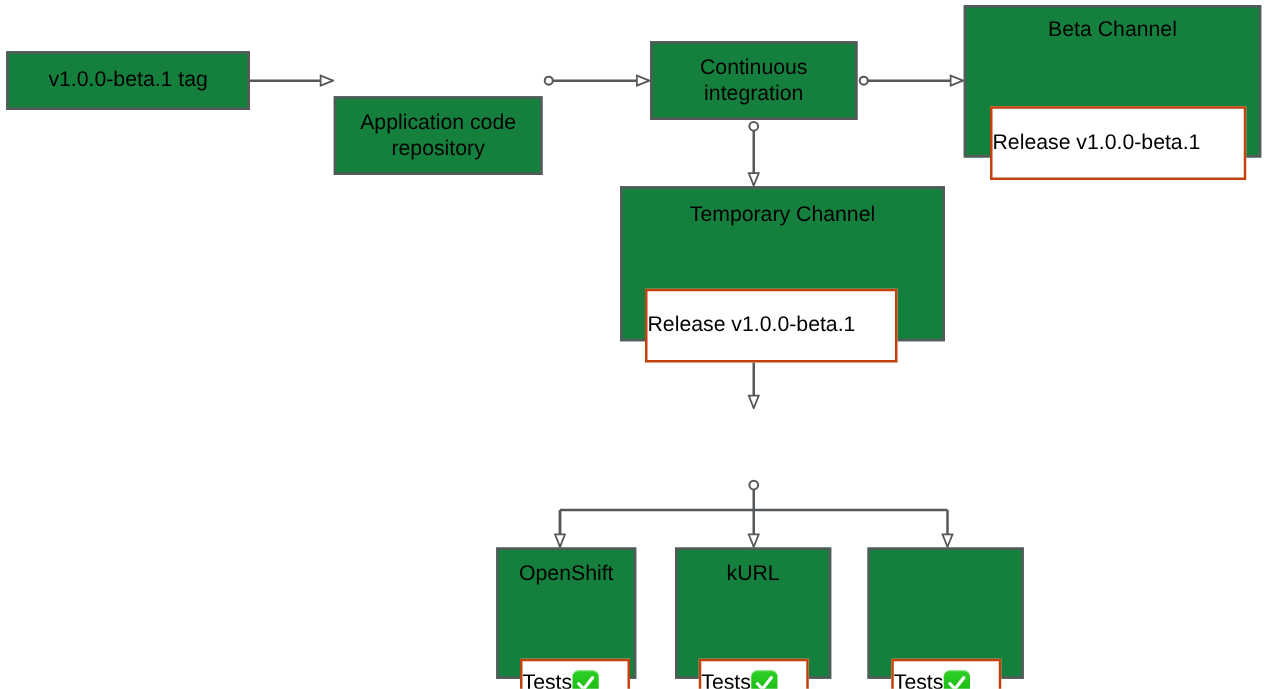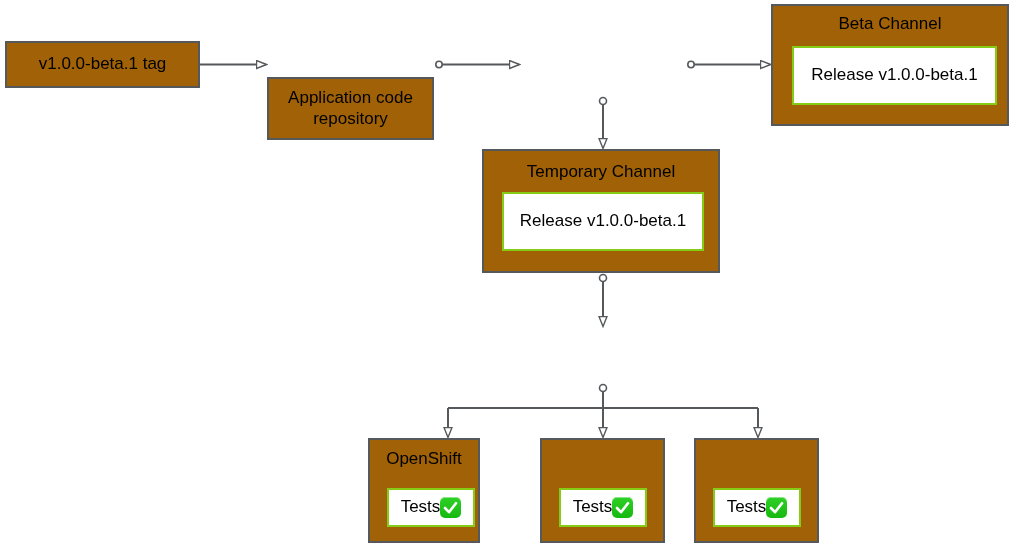--- a/index.html
+++ b/index.html
@@ -23,21 +23,21 @@
     position: absolute;
     left: 0;
     top: 0;
     width: 1016px;
     height: 551px;
     pointer-events: none;
   }
   .node {
     position: absolute;
     box-sizing: border-box;
-    background: #a16207;
+    background: #15803d;
     border: 2px solid #56595b;
     display: flex;
     align-items: center;
     justify-content: center;
     text-align: center;
     color: #000000;
     font-size: 17px;
     line-height: 1.18;
     z-index: 2;
   }
@@ -50,26 +50,27 @@
     left: 0;
     right: 0;
     text-align: center;
     font-size: 17px;
     color: #000000;
   }
   .inner-box {
     position: absolute;
     box-sizing: border-box;
     background: #ffffff;
-    border: 2px solid #84cc16;
+    border: 2px solid #c2410c;
     display: flex;
     align-items: center;
-    justify-content: center;
+    justify-content: flex-start;
     font-size: 17px;
     color: #000000;
+    margin-top: 39px;
   }
   .mono {
     font-family: "Liberation Mono", "DejaVu Sans Mono", monospace;
     font-weight: bold;
     font-size: 17px;
     letter-spacing: 0.5px;
   }
   .tests-row {
     display: flex;
     align-items: center;
@@ -128,51 +129,55 @@
   </svg>
 
   <div class="node" style="left:5px; top:41px; width:195px; height:47px;">
     <span>v1.0.0-beta.1 tag</span>
   </div>
 
   <div class="node" style="left:267px; top:33px; width:167px; height:63px; padding:0 14px;margin-top:44px;">
     <span>Application code repository</span>
   </div>
 
+  <div class="node" style="left:520px; top:33px; width:166px; height:63px; padding:0 14px;">
+    <span>Continuous integration</span>
+  </div>
 
   <div class="node container" style="left:771px; top:4px; width:238px; height:122px;">
     <div class="container-title" style="top:8px;">Beta Channel</div>
     <div class="inner-box" style="left:19px; top:40px; width:205px; height:59px;">
       <span>Release v1.0.0-beta.1</span>
     </div>
   </div>
 
-  <div class="node container" style="left:482px; top:149px; width:238px; height:124px;">
+  <div class="node container" style="left:496px; top:149px; width:260px; height:124px;">
     <div class="container-title" style="top:11px;">Temporary Channel</div>
     <div class="inner-box" style="left:18px; top:41px; width:202px; height:59px;">
       <span>Release v1.0.0-beta.1</span>
     </div>
   </div>
 
 
-  <div class="node container" style="left:368px; top:438px; width:112px; height:105px;">
+  <div class="node container" style="left:397px; top:438px; width:112px; height:105px;">
     <div class="container-title" style="top:9px;">OpenShift</div>
     <div class="inner-box" style="left:17px; top:48px; width:88px; height:39px;">
       <span class="tests-row">
         <span>Tests</span>
         <span class="check-badge">
           <svg width="21" height="21" viewBox="0 0 21 21">
             <path d="M5 11 L9 15.2 L16 6.2" fill="none" stroke="#ffffff" stroke-width="2.6" stroke-linecap="round" stroke-linejoin="round"></path>
           </svg>
         </span>
       </span>
     </div>
   </div>
 
   <div class="node container" style="left:540px; top:438px; width:125px; height:105px;">
+    <div class="container-title" style="top:9px;">kURL</div>
     <div class="inner-box" style="left:17px; top:48px; width:88px; height:39px;">
       <span class="tests-row">
         <span>Tests</span>
         <span class="check-badge">
           <svg width="21" height="21" viewBox="0 0 21 21">
             <path d="M5 11 L9 15.2 L16 6.2" fill="none" stroke="#ffffff" stroke-width="2.6" stroke-linecap="round" stroke-linejoin="round"></path>
           </svg>
         </span>
       </span>
     </div>

